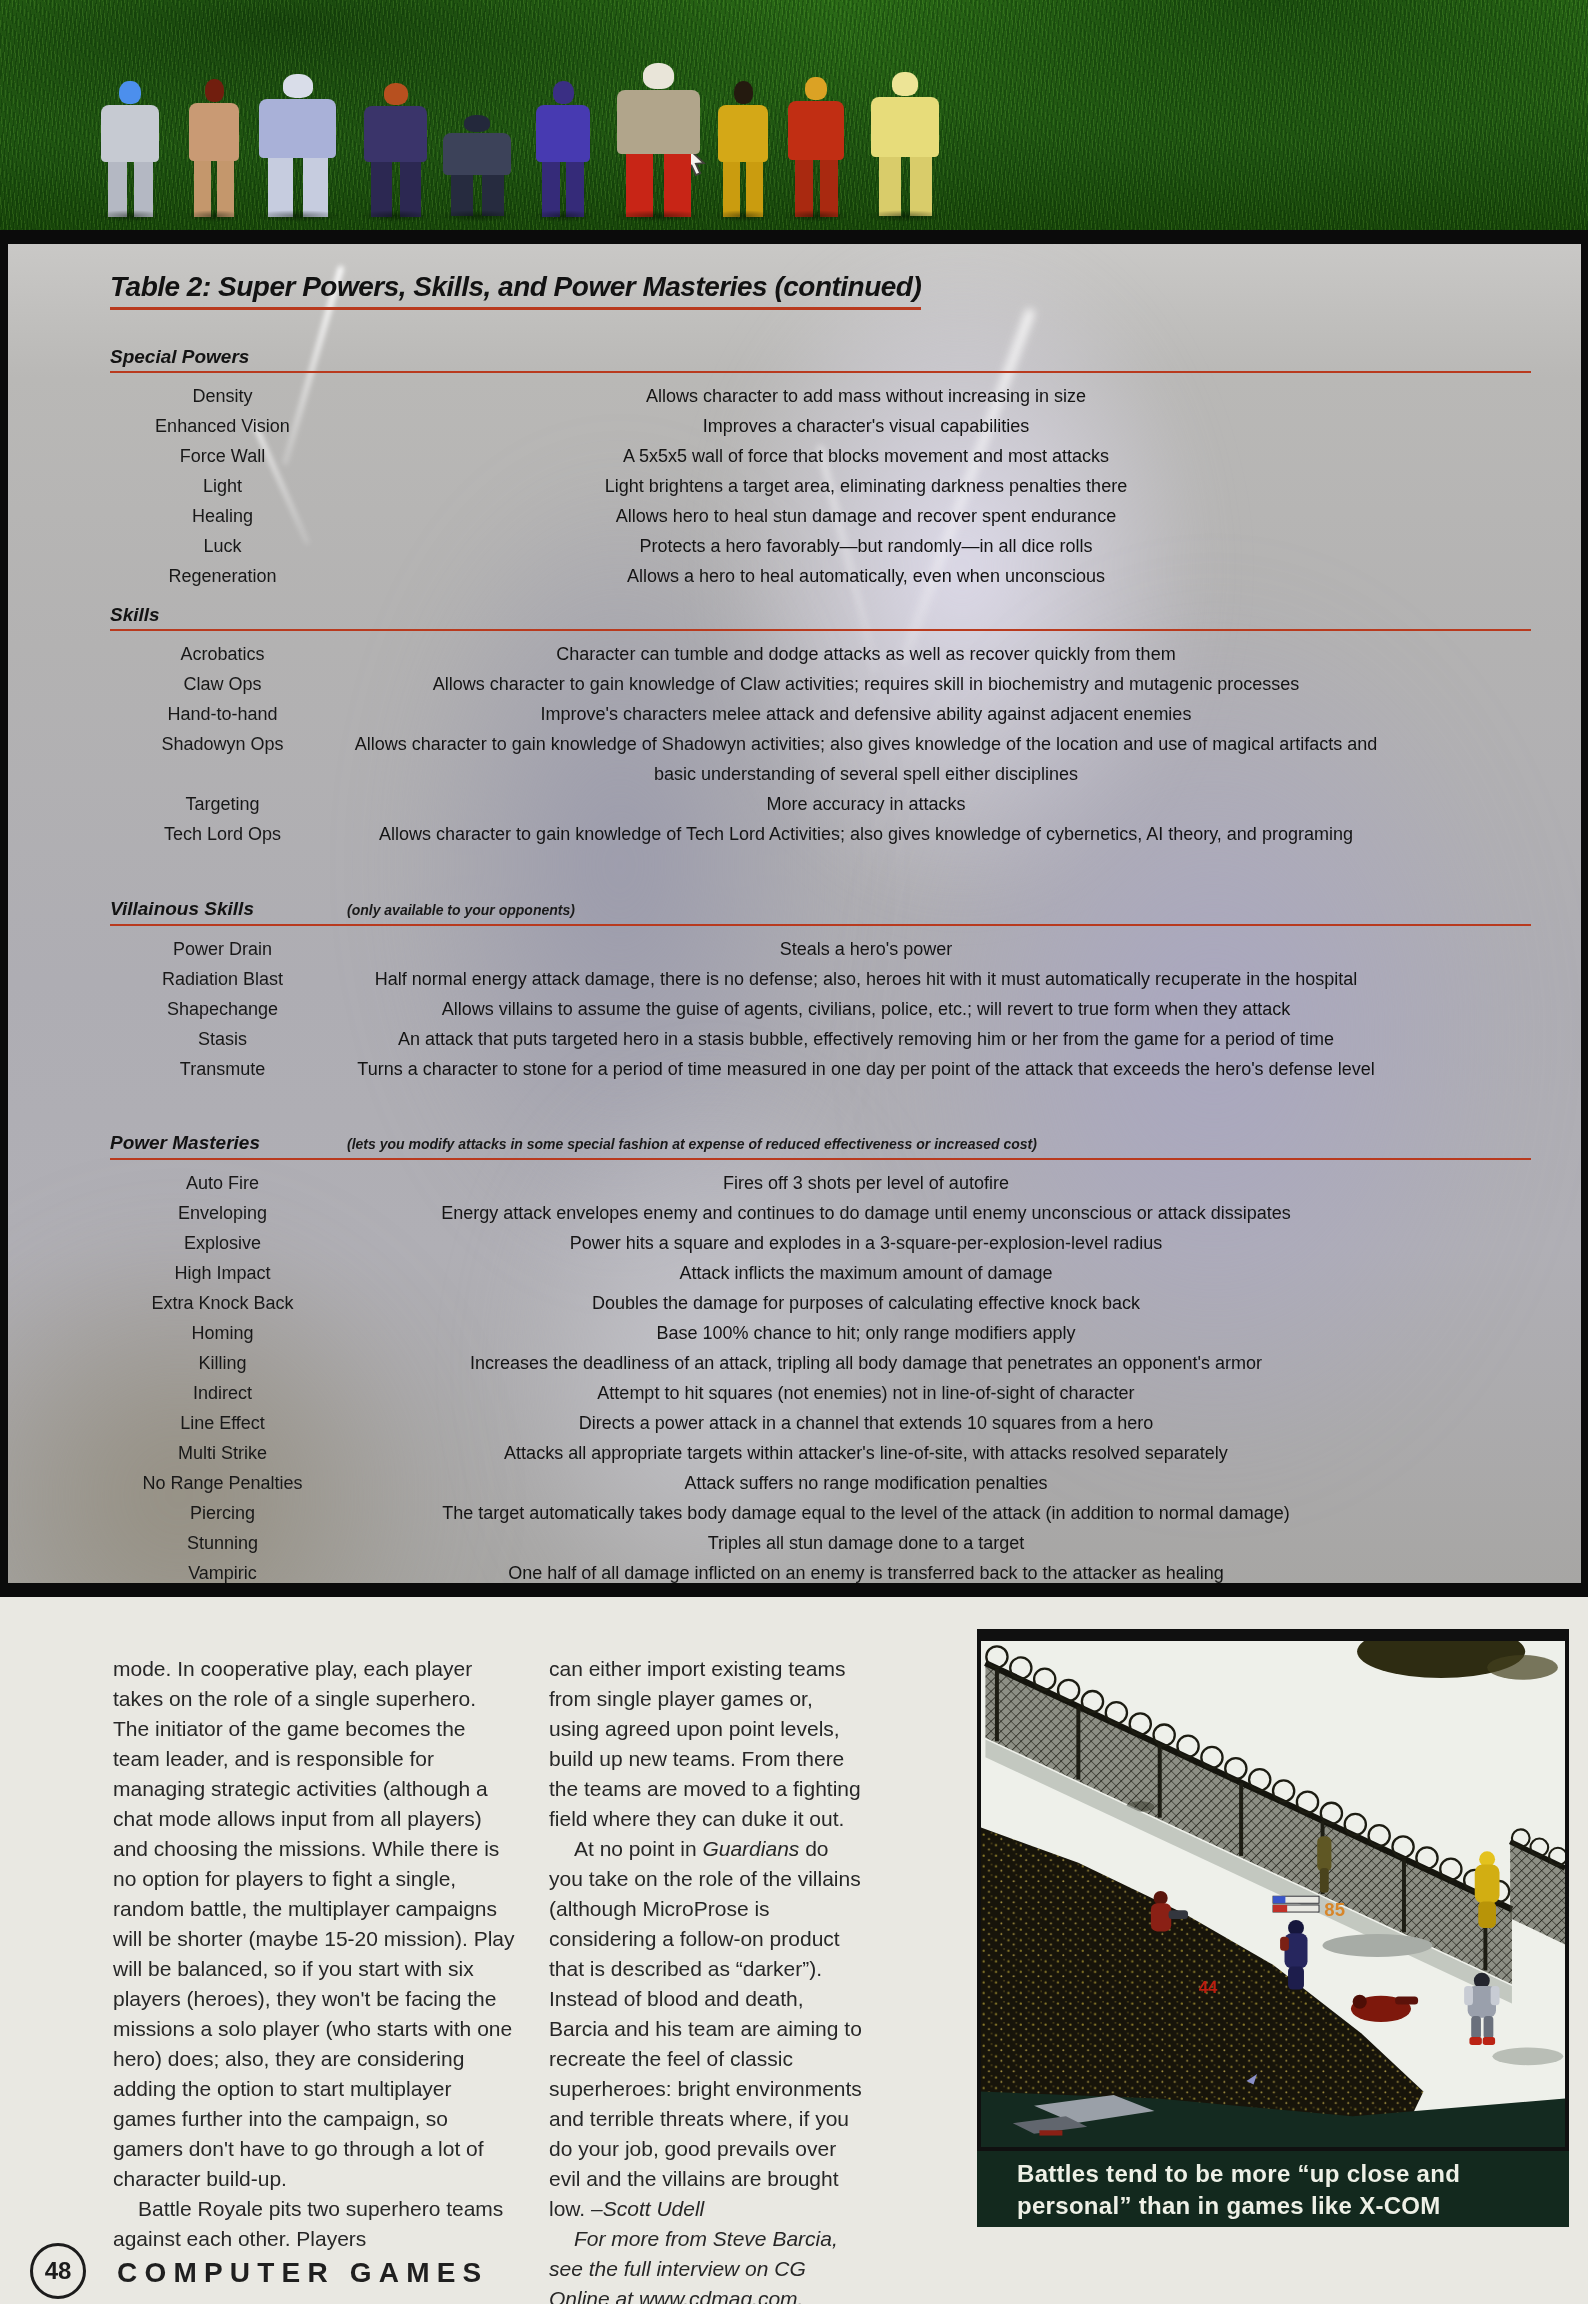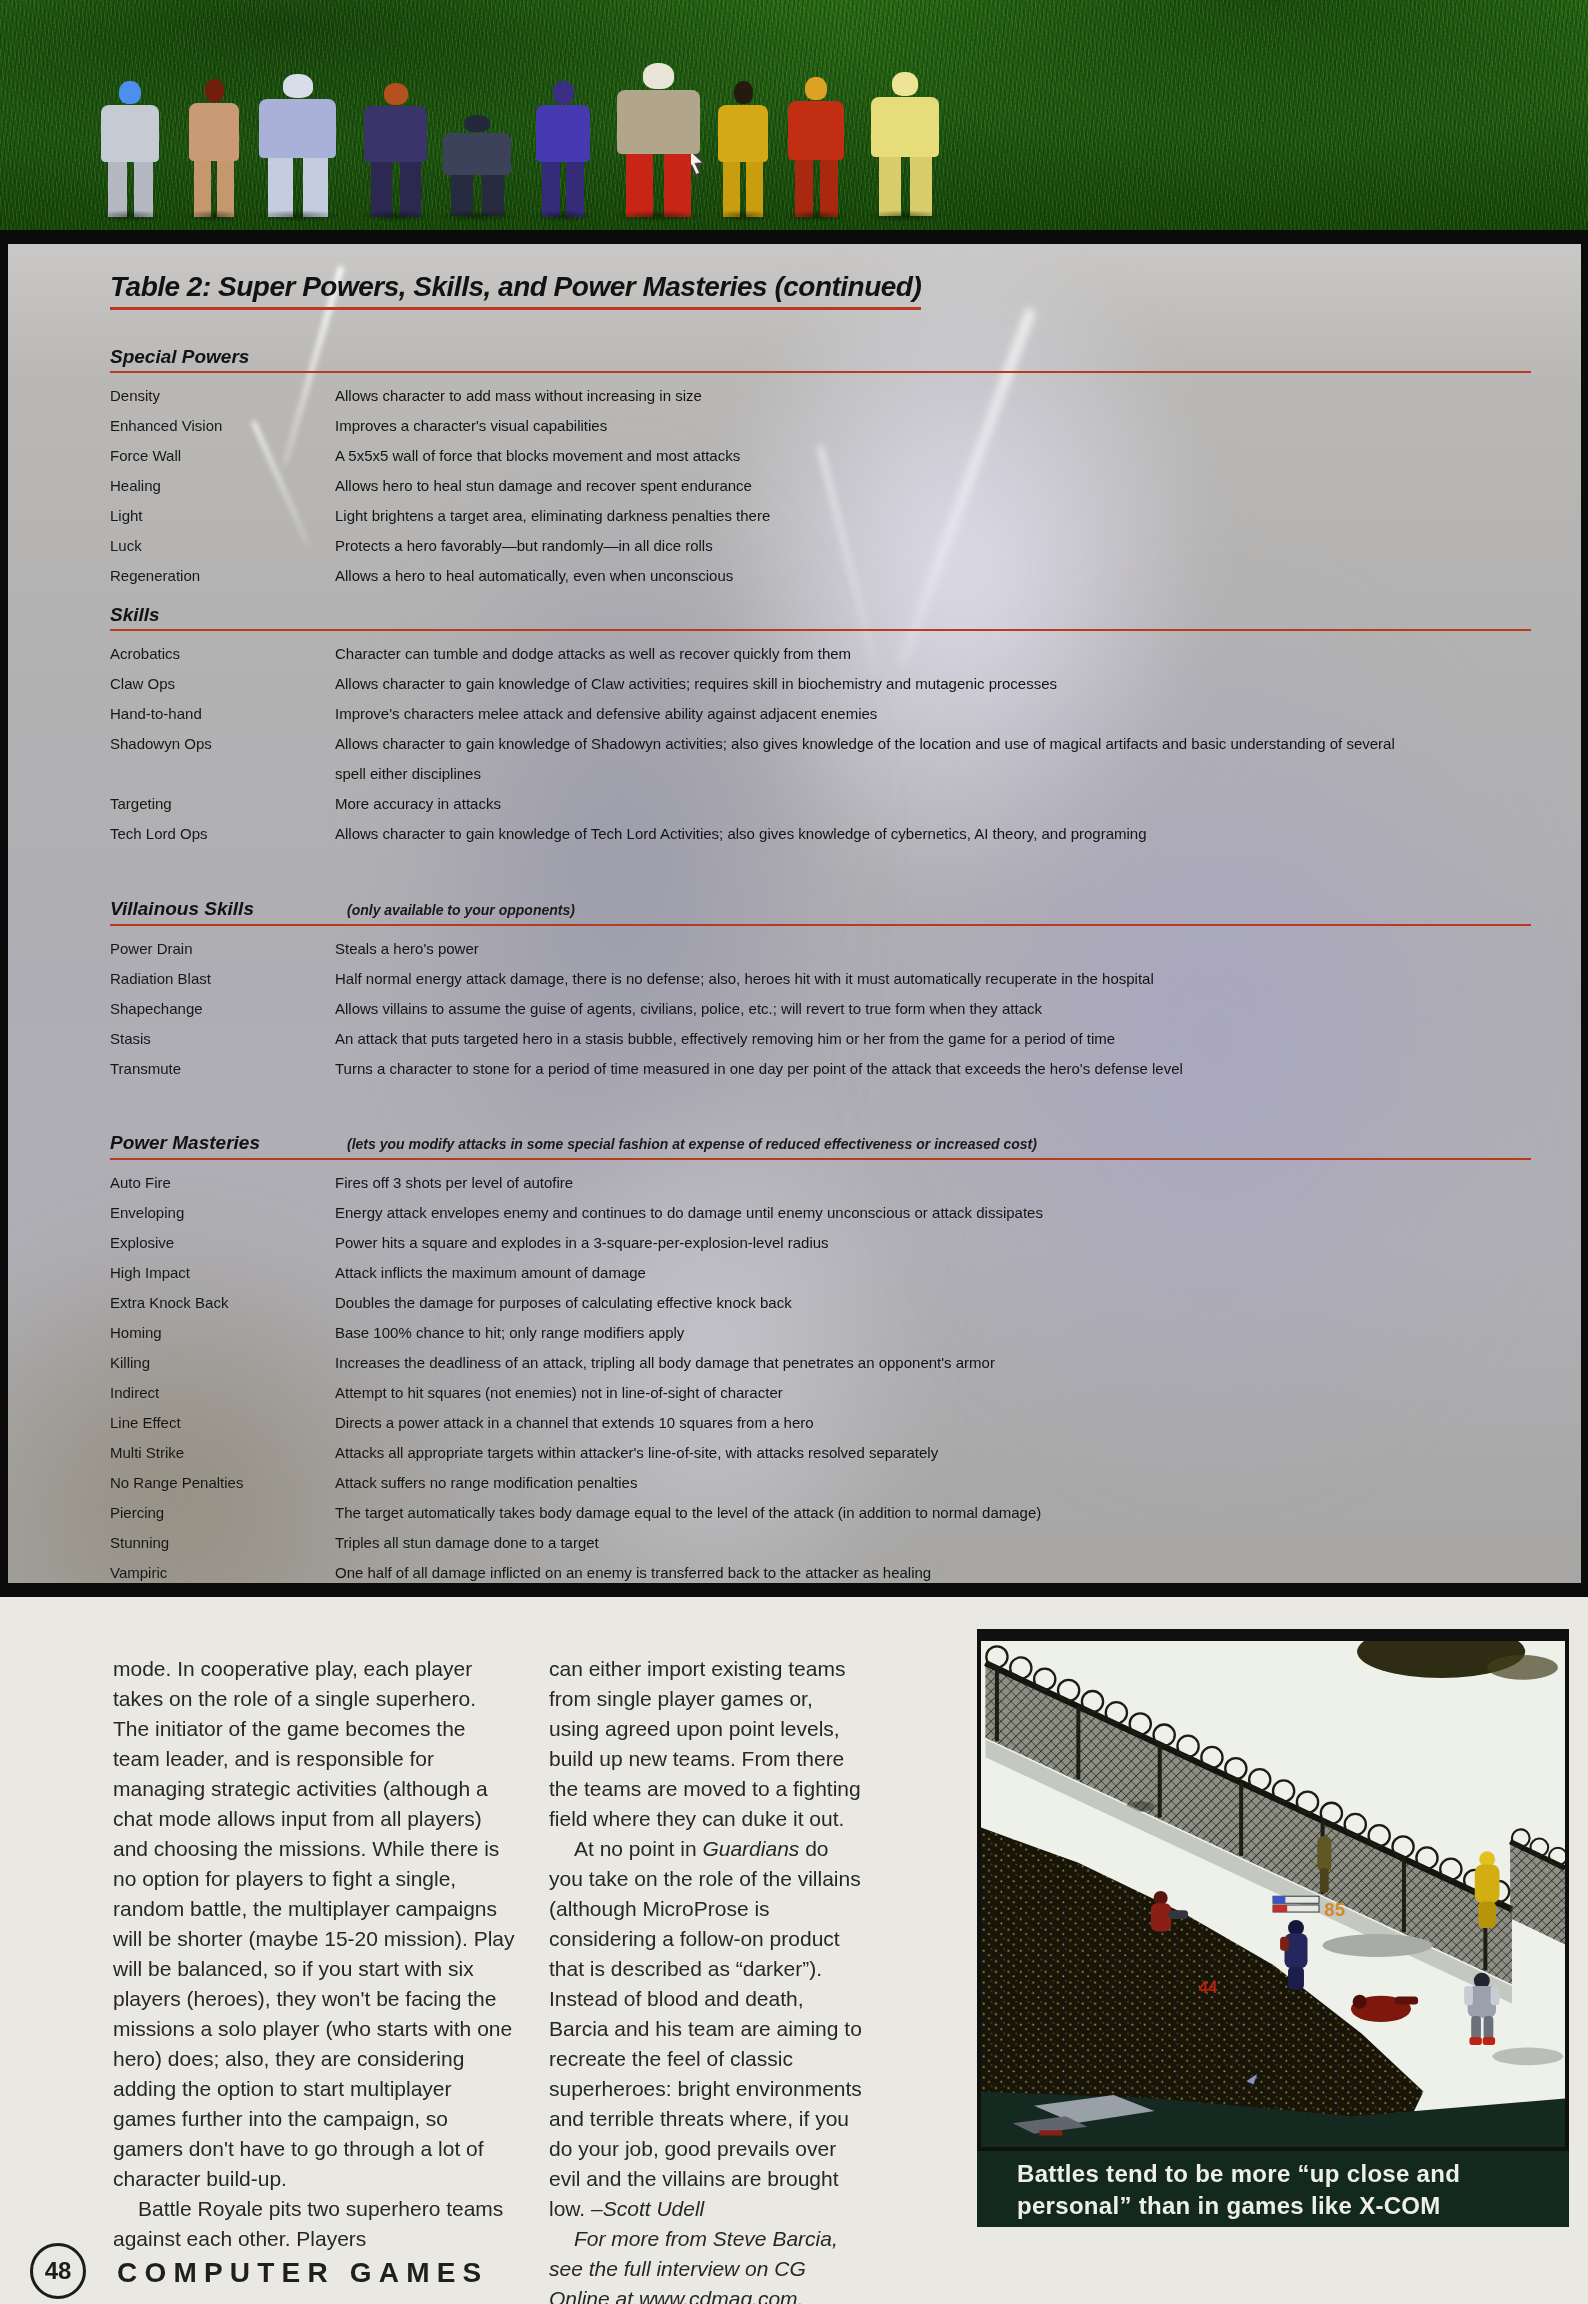--- a/index.html
+++ b/index.html
@@ -49,21 +49,21 @@
   .s4{left:837px; top:198px; width:6.3px; height:234px; transform:rotate(-14deg); opacity:.6; filter:blur(3.6px);}
 
   .table-content{position:relative; padding:27px 50px 0 102px; color:#161616;}
   .table-title{
     display:inline-block; font-size:28px; font-weight:800; font-style:italic; letter-spacing:-0.5px;
     color:#121212; border-bottom:3.6px solid #b93a1e; padding-bottom:3.6px; margin-bottom:23.4px;
   }
   .tsec{display:flex; align-items:baseline; border-bottom:2.7px solid #b93a1e; padding-bottom:3.6px; margin:12.6px 0 8px;}
   .tsec-title{flex:none; width:237px; font-size:19px; font-weight:800; font-style:italic; color:#131313;}
   .tsec-note{font-size:14px; font-weight:700; font-style:italic; color:#1a1a1a;margin-top:40px;}
-  .trow{display:flex; line-height:30px; font-size:15px;}
+  .trow{display:flex; line-height:30px; font-size:18px;text-align:center;}
   .tterm{flex:none; width:225px; color:#181818;}
   .tdesc{width:1062px; color:#141414;}
 
   
   .article p{margin:0; font-size:21px; line-height:30px; color:#272727;}
   .article p + p{text-indent:25px;}
   .col1{position:absolute; left:113px; top:1654px; width:403px;}
   .col2{position:absolute; left:549px; top:1654px; width:317px;}
   .it{font-style:italic;}
 
@@ -180,26 +180,26 @@
           </div>
           <div class="trow">
             <div class="tterm">Enhanced Vision</div>
             <div class="tdesc">Improves a character's visual capabilities</div>
           </div>
           <div class="trow">
             <div class="tterm">Force Wall</div>
             <div class="tdesc">A 5x5x5 wall of force that blocks movement and most attacks</div>
           </div>
           <div class="trow">
+            <div class="tterm">Light</div>
+            <div class="tdesc">Light brightens a target area, eliminating darkness penalties there</div>
+          </div>
+          <div class="trow">
             <div class="tterm">Healing</div>
             <div class="tdesc">Allows hero to heal stun damage and recover spent endurance</div>
-          </div>
-          <div class="trow">
-            <div class="tterm">Light</div>
-            <div class="tdesc">Light brightens a target area, eliminating darkness penalties there</div>
           </div>
           <div class="trow">
             <div class="tterm">Luck</div>
             <div class="tdesc">Protects a hero favorably—but randomly—in all dice rolls</div>
           </div>
           <div class="trow">
             <div class="tterm">Regeneration</div>
             <div class="tdesc">Allows a hero to heal automatically, even when unconscious</div>
           </div>
           <div class="tsec">

